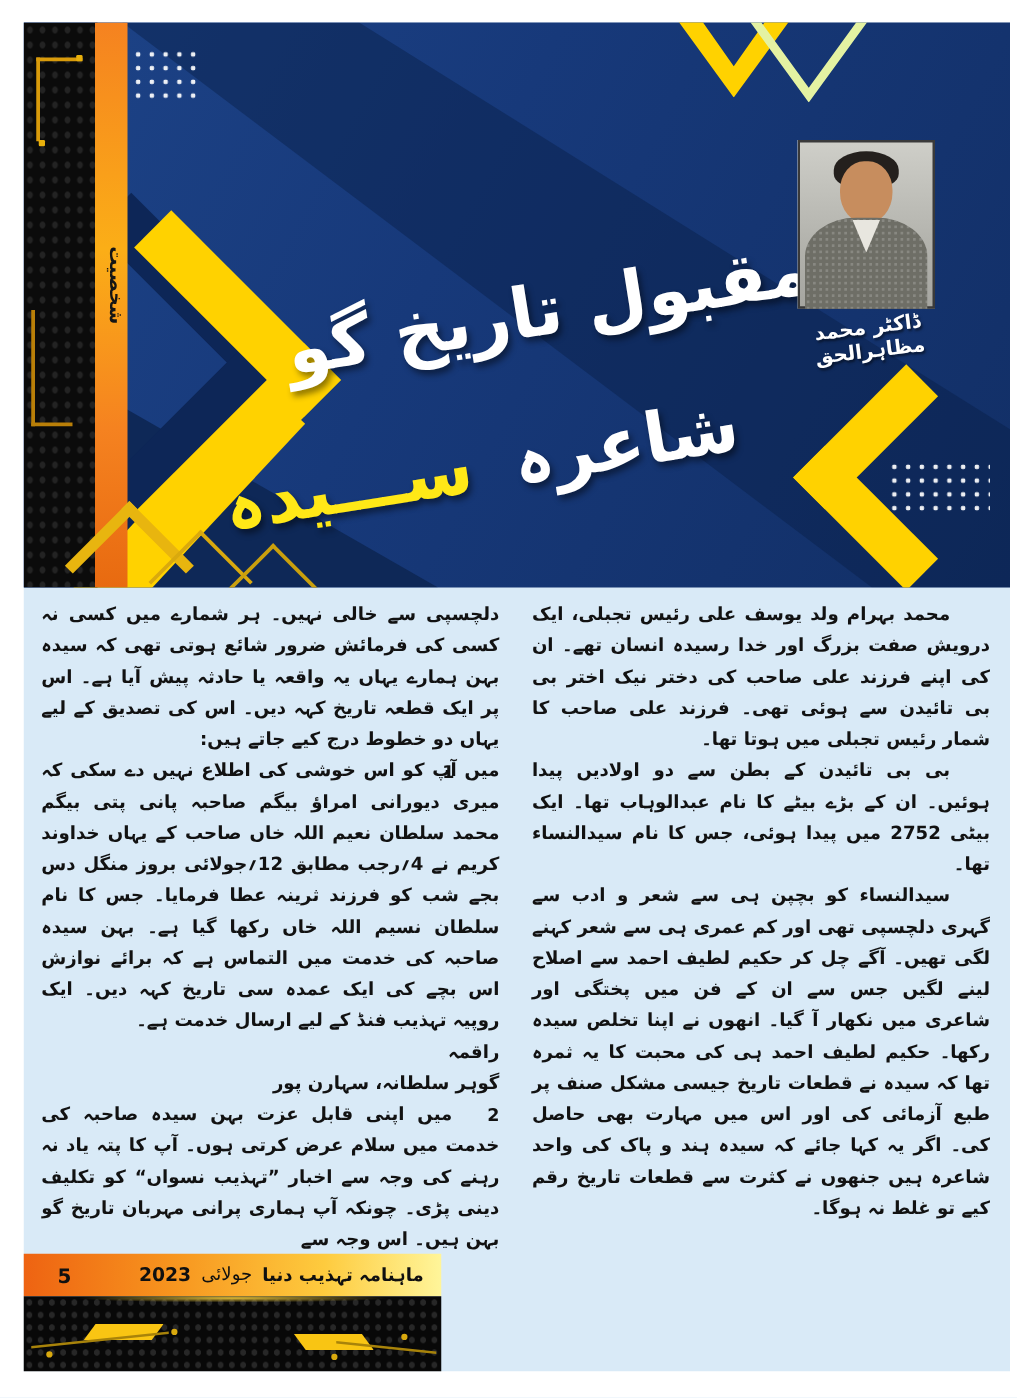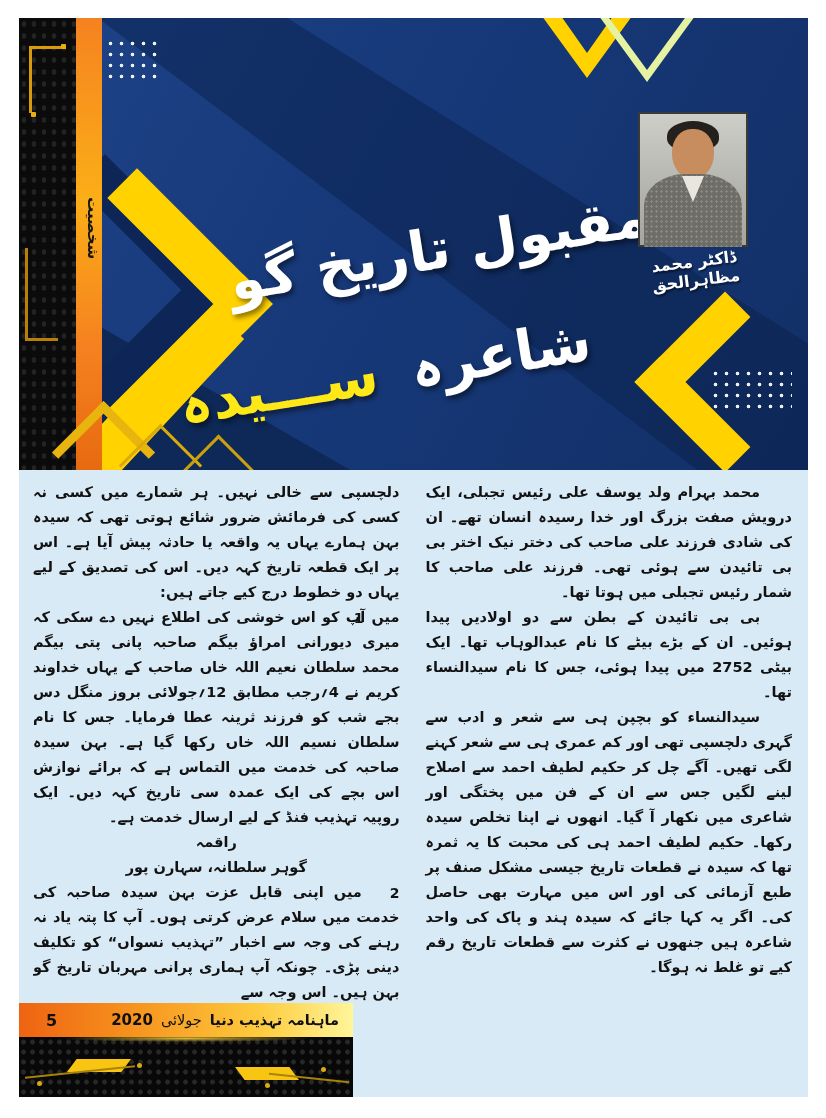--- a/index.html
+++ b/index.html
@@ -74,21 +74,21 @@
   .content{position:absolute;left:14px;right:16px;top:462px;height:524px;direction:rtl;
            display:flex;gap:26px;overflow:hidden;}
   .col{flex:1;font-size:14.5px;line-height:25px;text-align:justify;color:#121212;}
   .col p{margin:0;text-indent:2.2em;font-weight:bold;}
   .col p.noind{text-indent:0;}
   .letter{position:relative;}
   .num{position:absolute;top:1px;font-weight:bold;font-size:14px;color:#121212;}
   .num1{right:36px;} .num2{right:0;}
   .lheading{padding-right:70px;text-indent:0 !important;}
   .ind2{text-indent:2.6em !important;}
-  .sig{text-align:center;text-indent:0 !important;}
+  .sig{text-align:right;text-indent:0 !important;}
 
   
   .fbar{position:absolute;left:0;top:985px;width:334px;height:34px;box-sizing:border-box;
         background:linear-gradient(90deg,#ee6312,#f7941e 35%,#fecb3e 72%,#fff59a);
         display:flex;align-items:center;direction:rtl;padding:0 14px;color:#101010;}
   .fmag{font-size:14.5px;font-weight:bold;} .fmonth{font-size:14.5px;margin-right:8px;}
   .fyear{font-size:15px;font-weight:bold;margin-right:8px;}
   .fpage{font-size:16px;font-weight:bold;margin-right:54px;}
   .fband{position:absolute;left:0;top:1019px;width:334px;height:60px;background:#080808;overflow:hidden;
          background-image:radial-gradient(rgba(70,70,70,.5) 2px,transparent 2.6px);background-size:9px 10px;}
@@ -149,21 +149,21 @@
         <div class="ph-body"></div>
         <div class="ph-shirt"></div>
       </div>
       <div class="author">ڈاکٹر محمد مظاہرالحق</div>
 
       <div class="dots dots-b"></div>
     </div>
 
     <div class="content">
       <div class="col">
-        <p>محمد بہرام ولد یوسف علی رئیس تجبلی، ایک درویش صفت بزرگ اور خدا رسیدہ انسان تھے۔ ان کی شادی فرزند علی صاحب کی دختر نیک اختر بی بی تائیدن سے ہوئی تھی۔ فرزند علی صاحب کا شمار رئیس تجبلی میں ہوتا تھا۔</p>
+        <p>محمد بہرام ولد یوسف علی رئیس تجبلی، ایک درویش صفت بزرگ اور خدا رسیدہ انسان تھے۔ ان کی اپنے فرزند علی صاحب کی دختر نیک اختر بی بی تائیدن سے ہوئی تھی۔ فرزند علی صاحب کا شمار رئیس تجبلی میں ہوتا تھا۔</p>
         <p>بی بی تائیدن کے بطن سے دو اولادیں پیدا ہوئیں۔ ان کے بڑے بیٹے کا نام عبدالوہاب تھا۔ ایک بیٹی 2752 میں پیدا ہوئی، جس کا نام سیدالنساء تھا۔</p>
         <p>سیدالنساء کو بچپن ہی سے شعر و ادب سے گہری دلچسپی تھی اور کم عمری ہی سے شعر کہنے لگی تھیں۔ آگے چل کر حکیم لطیف احمد سے اصلاح لینے لگیں جس سے ان کے فن میں پختگی اور شاعری میں نکھار آ گیا۔ انھوں نے اپنا تخلص سیدہ رکھا۔ حکیم لطیف احمد ہی کی محبت کا یہ ثمرہ تھا کہ سیدہ نے قطعات تاریخ جیسی مشکل صنف پر طبع آزمائی کی اور اس میں مہارت بھی حاصل کی۔ اگر یہ کہا جائے کہ سیدہ ہند و پاک کی واحد شاعرہ ہیں جنھوں نے کثرت سے قطعات تاریخ رقم کیے تو غلط نہ ہوگا۔</p>
 
       </div>
       <div class="col">
         <p class="noind">دلچسپی سے خالی نہیں۔ ہر شمارے میں کسی نہ کسی کی فرمائش ضرور شائع ہوتی تھی کہ سیدہ بہن ہمارے یہاں یہ واقعہ یا حادثہ پیش آیا ہے۔ اس پر ایک قطعہ تاریخ کہہ دیں۔ اس کی تصدیق کے لیے یہاں دو خطوط درج کیے جاتے ہیں:</p>
         <div class="letter">
           <span class="num num1">1</span>
           <p class="noind">میں آپ کو اس خوشی کی اطلاع نہیں دے سکی کہ میری دیورانی امراؤ بیگم صاحبہ پانی پتی بیگم محمد سلطان نعیم اللہ خاں صاحب کے یہاں خداوند کریم نے 4؍رجب مطابق 12؍جولائی بروز منگل دس بجے شب کو فرزند ثرینہ عطا فرمایا۔ جس کا نام سلطان نسیم اللہ خاں رکھا گیا ہے۔ بہن سیدہ صاحبہ کی خدمت میں التماس ہے کہ برائے نوازش اس بچے کی ایک عمدہ سی تاریخ کہہ دیں۔ ایک روپیہ تہذیب فنڈ کے لیے ارسال خدمت ہے۔</p>
         </div>
@@ -172,21 +172,21 @@
         <div class="letter">
           <span class="num num2">2</span>
           <p class="ind2">میں اپنی قابل عزت بہن سیدہ صاحبہ کی خدمت میں سلام عرض کرتی ہوں۔ آپ کا پتہ یاد نہ رہنے کی وجہ سے اخبار ”تہذیب نسواں“ کو تکلیف دینی پڑی۔ چونکہ آپ ہماری پرانی مہربان تاریخ گو بہن ہیں۔ اس وجہ سے</p>
         </div>
       </div>
     </div>
 
     <div class="fbar">
       <span class="fmag">ماہنامہ تہذیب دنیا</span>
       <span class="fmonth">جولائی</span>
-      <span class="fyear">2020</span>
+      <span class="fyear">2023</span>
       <span class="fpage">5</span>
     </div>
     <div class="fband">
       <div class="fglow"></div>
       <div class="fz fz1"></div>
       <div class="fz fz2"></div>
       <div class="fl fl1"></div>
       <div class="fl fl2"></div>
       <div class="fd fd1"></div>
       <div class="fd fd2"></div>

